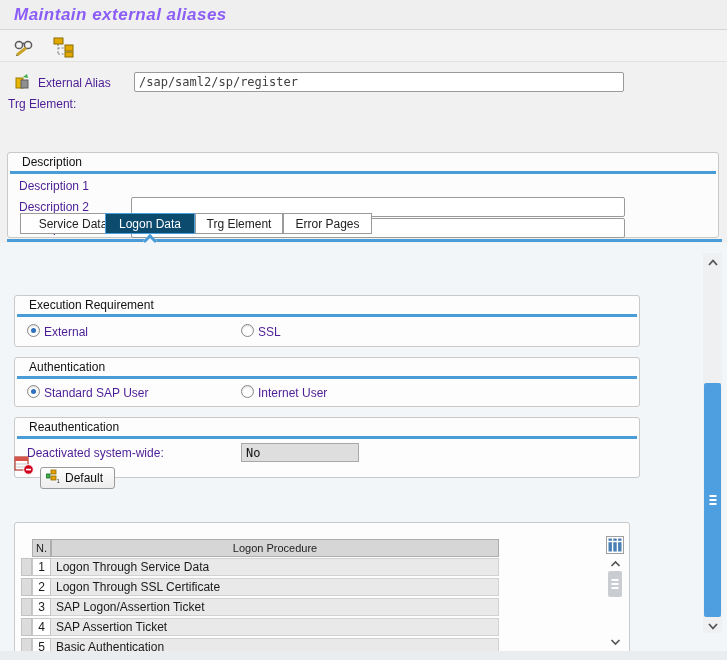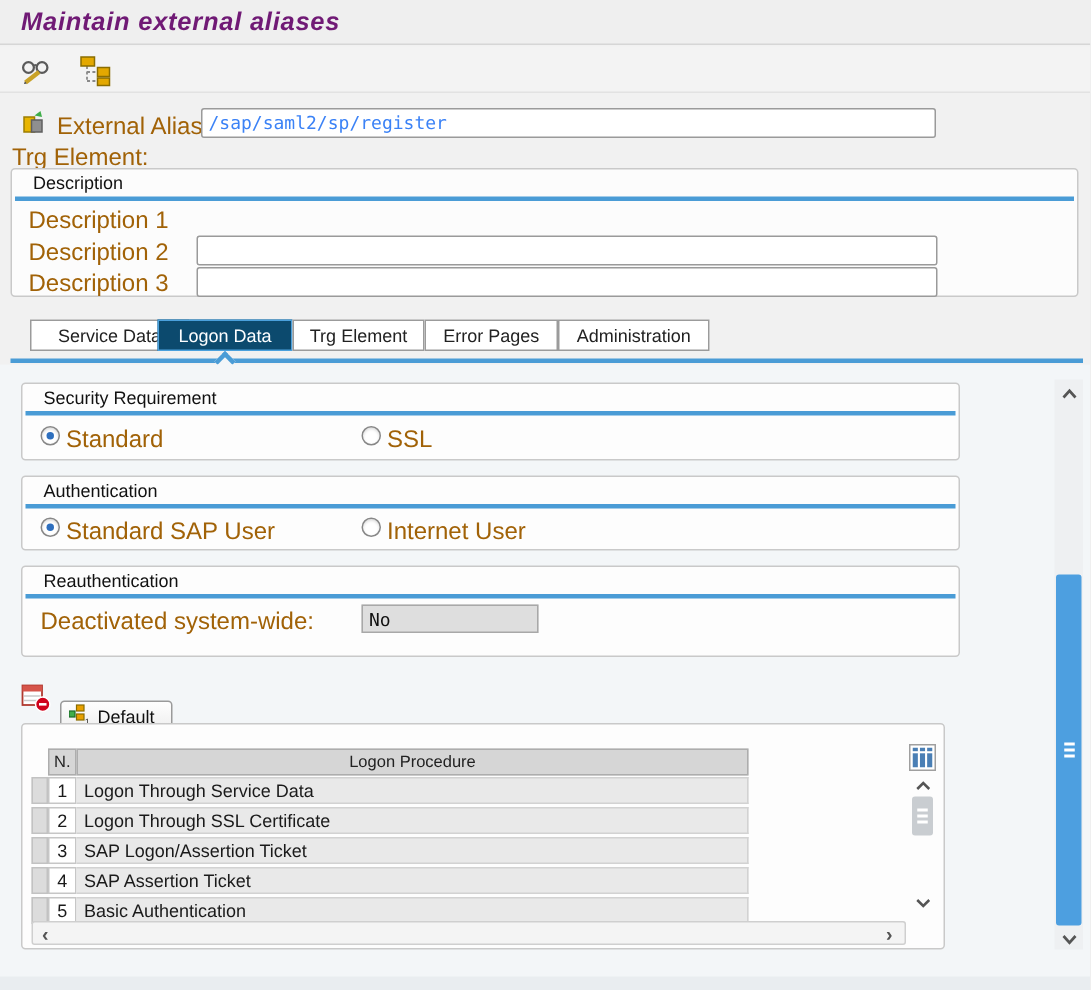--- a/index.html
+++ b/index.html
@@ -6,37 +6,37 @@
   html,body { background:#e9e9e9; }
   .screen {
     position:relative; width:727px; height:660px;
     background:#f1f1f1; overflow:hidden;
     font-family:"Liberation Sans", sans-serif; color:#1a1a1a; font-size:12px;
   }
   
   .titlebar { position:absolute; left:0; top:0; width:727px; height:30px;
     background:#efefef; border-bottom:1px solid #d6d6d6; }
   .titlebar h1 { position:absolute; left:14px; top:5px; font-size:17px;
-    font-style:italic; font-weight:bold; color:#701a75; letter-spacing:.5px; }
+    font-style:italic; font-weight:bold; color:#8b5cf6; letter-spacing:.5px; }
   
   .toolbar { position:absolute; left:0; top:31px; width:727px; height:31px;
     background:#f3f3f3; border-bottom:1px solid #e2e2e2; }
   .tb-icon { position:absolute; top:5px; width:22px; height:22px; cursor:pointer; }
   
   .alias-icon { position:absolute; left:14px; top:73px; width:16px; height:16px; }
-  .lbl { position:absolute; font-size:16px; color:#a16207; }
+  .lbl { position:absolute; font-size:12px; color:#4c1d95; }
   .input {
     position:absolute; height:20px; background:#fff; border:1px solid #9a9a9a;
     border-radius:2px; padding:2px 4px 0 4px;
-    font-family:"DejaVu Sans Mono", monospace; font-size:12px; color:#3b82f6;
+    font-family:"DejaVu Sans Mono", monospace; font-size:12px; color:#404040;
     white-space:nowrap; overflow:hidden;
   }
   
   .groupbox { position:absolute; background:#fcfcfc; border:1px solid #c9c9c9;
-    border-radius:3px; }
+    border-radius:3px;margin-top:40px; }
   .groupbox .gtitle { position:absolute; left:14px; top:2px; font-size:12px; color:#111; }
   .groupbox .grule { position:absolute; left:2px; right:2px; top:18px; height:3px;
     background:#4a9cd6; }
   
   .tab { position:absolute; top:213px; height:21px; line-height:20px;
     text-align:center; background:#fff; border:1px solid #9b9b9b; color:#222;
     font-size:12px; cursor:pointer; }
   .tab.active { background:#0c4a6e; border-color:#4aa0dc; color:#fdfeff; }
   .tabrule { position:absolute; left:7px; top:239px; width:715px; height:3px;
     background:#4a9cd6; }
@@ -138,31 +138,30 @@
     <span class="lbl" style="left:11px; top:47px;">Description 2</span>
     <div class="input" style="left:123px; top:44px; width:494px;"></div>
     <span class="lbl" style="left:11px; top:68px;">Description 3</span>
     <div class="input" style="left:123px; top:65px; width:494px;"></div>
   </div>
 
   <span class="tab" style="left:20px; width:106px;">Service Data</span>
   <span class="tab active" style="left:105px; width:90px;">Logon Data</span>
   <span class="tab" style="left:195px; width:88px;">Trg Element</span>
   <span class="tab" style="left:283px; width:89px;">Error Pages</span>
-  <span class="tab" style="left:372px; width:101px;">Administration</span>
   <div class="tabrule"></div>
   <div class="tabnotch"></div>
 
   <div class="content">
 
     <div class="groupbox" style="left:14px; top:12px; width:626px; height:52px;">
-      <span class="gtitle">Security Requirement</span>
+      <span class="gtitle">Execution Requirement</span>
       <span class="grule"></span>
       <span class="radio sel" style="left:12px; top:28px;"></span>
-      <span class="lbl" style="left:29px; top:29px;">Standard</span>
+      <span class="lbl" style="left:29px; top:29px;">External</span>
       <span class="radio" style="left:226px; top:28px;"></span>
       <span class="lbl" style="left:243px; top:29px;">SSL</span>
     </div>
 
     <div class="groupbox" style="left:14px; top:134px; width:626px; height:61px;">
       <span class="gtitle">Reauthentication</span>
       <span class="grule"></span>
       <span class="lbl" style="left:12px; top:28px;">Deactivated system-wide:</span>
       <div class="ro-field" style="left:226px; top:25px; width:118px;">No</div>
     </div>

